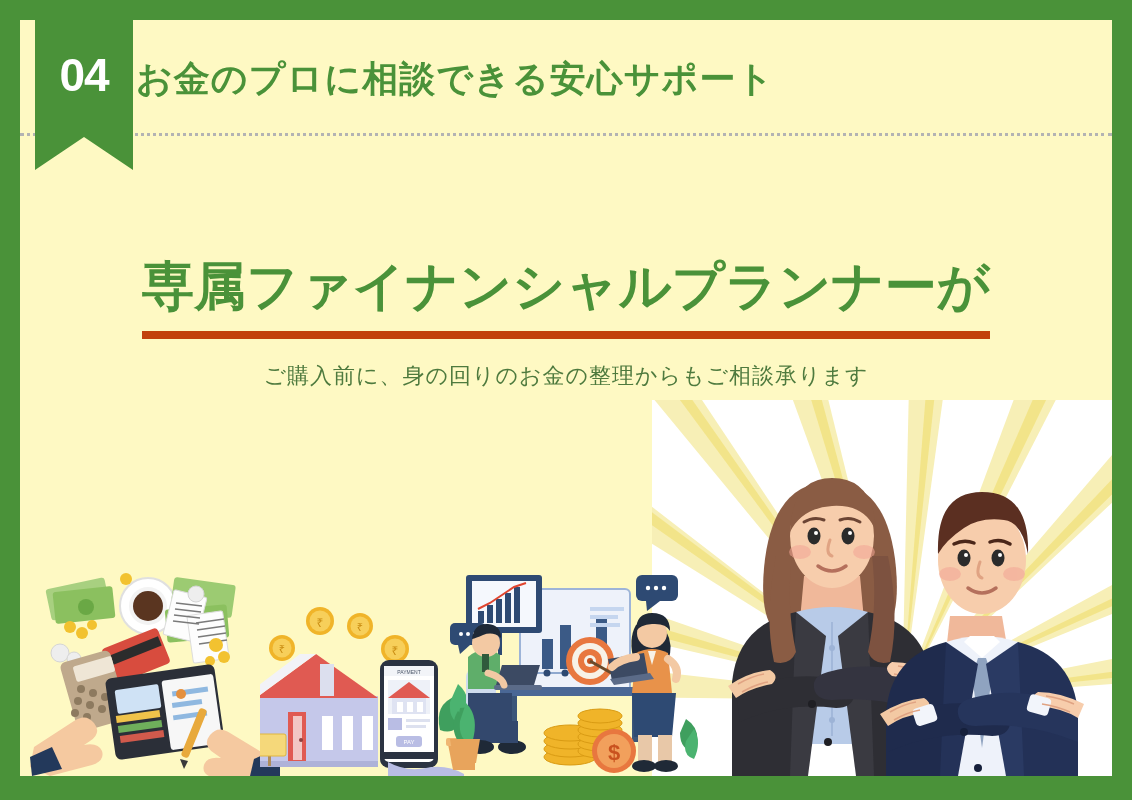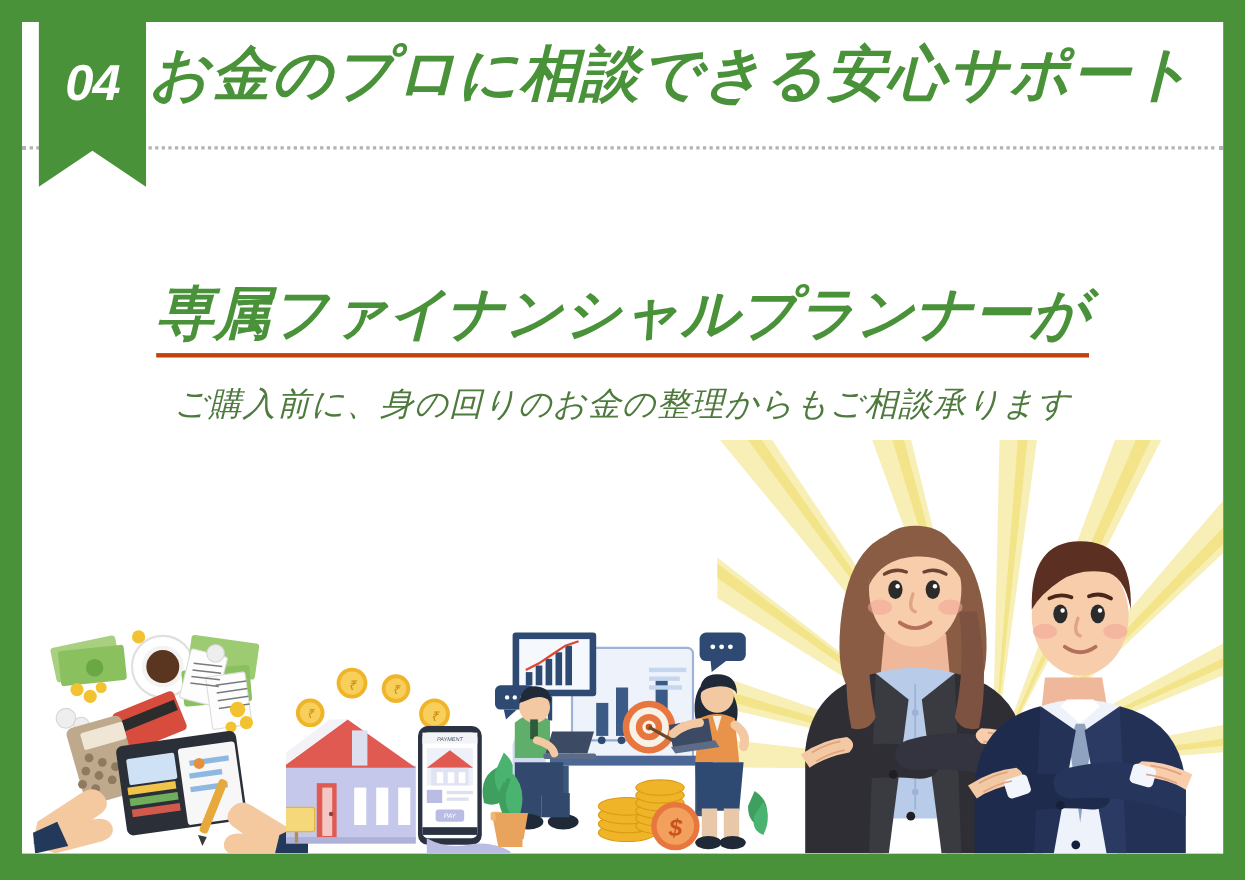--- a/index.html
+++ b/index.html
@@ -19,23 +19,22 @@
     overflow: hidden;
   }
 
   
   .canvas {
     position: absolute;
     left: 20px;
     top: 20px;
     width: 1092px;
     height: 756px;
-    background: #ffffff;
+    background: #fef9c3;
     overflow: hidden;
-    font-style: italic;
   }
 
   
   .ribbon {
     position: absolute;
     left: 15px;
     top: 0px;
     width: 98px;
     height: 150px;
     background: #4a9239;
@@ -51,23 +50,23 @@
     color: #ffffff;
     font-size: 46px;
     font-weight: bold;
     letter-spacing: -1px;
     line-height: 1;
   }
 
   .header-title {
     position: absolute;
     left: 116px;
-    top: 14px;
+    top: 36px;
     color: #4a9239;
-    font-size: 54px;
+    font-size: 36px;
     font-weight: bold;
     letter-spacing: 1px;
     white-space: nowrap;
     line-height: 1.25;
     z-index: 5;
   }
 
   .dotted-rule {
     position: absolute;
     left: 0px;
@@ -97,29 +96,29 @@
     text-align: center;
     z-index: 3;
   }
   .headline-line {
     display: inline-block;
     color: #4a9239;
     font-size: 52px;
     font-weight: bold;
     letter-spacing: 0px;
     line-height: 1.32;
-    border-bottom: 4px solid #c2410c;
-    padding-bottom: 0;
+    border-bottom: 8px solid #c2410c;
+    padding-bottom: 10px;
     white-space: nowrap;
   }
 
   .subcopy {
     margin-top: 22px;
     color: #4e7a3e;
-    font-size: 30px;
+    font-size: 22px;
     letter-spacing: 1px;
     line-height: 1.4;
     white-space: nowrap;
   }
 
   
   .illus-strip {
     position: absolute;
     left: 0;
     bottom: 0;

